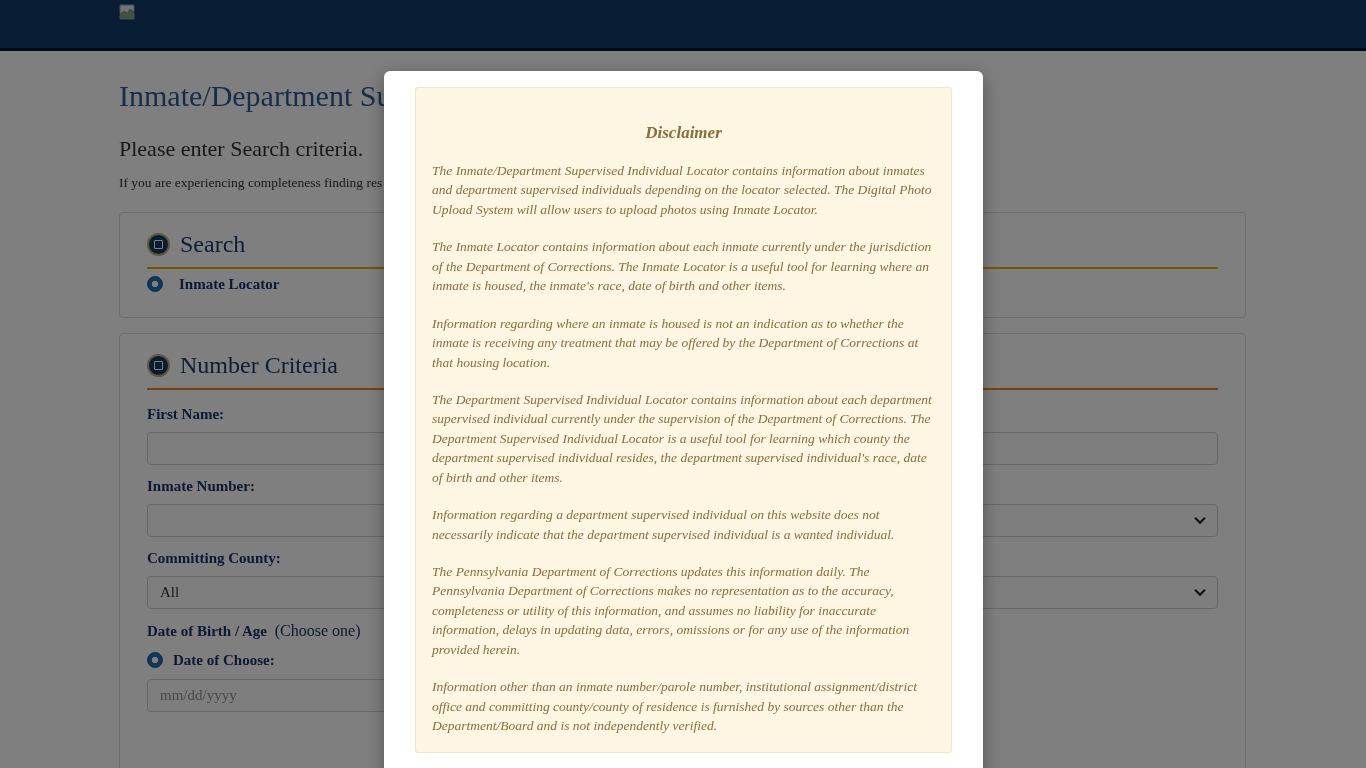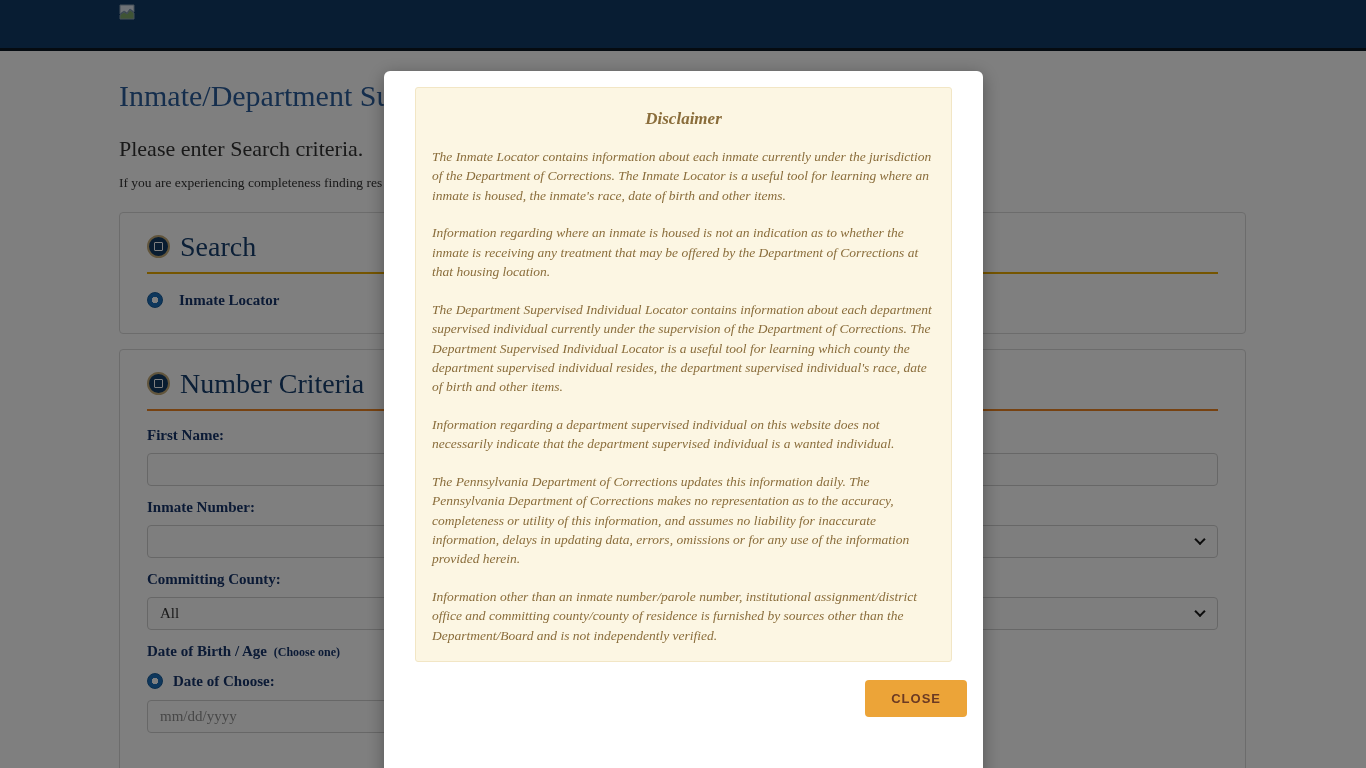--- a/index.html
+++ b/index.html
@@ -71,21 +71,21 @@
     display: flex; align-items: center; justify-content: center;
     flex: 0 0 auto;
   }
   .tofu {
     width: 9px; height: 9px;
     border: 1.5px solid #ffffff;
     border-radius: 1px;
     display: block;
   }
   .sec-title {
-    font-size: 28px;
+    font-size: 24px;
     font-weight: normal;
     color: #173f6e;
   }
   .rule { height: 2px; margin-top: 9px; border: none; }
   .rule-gold { background: #eaaa00; }
   .rule-orange { background: #ef8522; }
 
   
   .radio-row {
     display: flex;
@@ -117,22 +117,22 @@
   .field { margin-bottom: 13px; }
   .flabel {
     display: block;
     min-height: 19px;
     margin-bottom: 7px;
     font-size: 15px;
     font-weight: bold;
     color: #17356b;
   }
   .flabel .hint {
-    font-size: 12px;
-    font-weight: bold;
+    font-size: 16px;
+    font-weight: normal;
   }
   .tinput {
     width: 100%;
     height: 33px;
     border: 1px solid #cfcfcf;
     border-radius: 4px;
     background: #fdfdfd;
     font-family: "Liberation Serif", serif;
     font-size: 15px;
     color: #333;
@@ -192,21 +192,21 @@
     border: 1px solid #f2e6c5;
     border-radius: 3px;
     padding: 11px 16px 16px;
     color: #8a6d3b;
     font-style: italic;
   }
   .disclaimer-title {
     text-align: center;
     font-size: 17px;
     font-weight: bold;
-    margin-top: 10px;
+    margin-top: 24px;
   }
   .disclaimer-panel p {
     font-size: 13.5px;
     line-height: 1.44;
     margin-top: 18px;
   }
   .modal-footer {
     margin: 18px 16px 0;
     text-align: right;
   }
@@ -242,21 +242,21 @@
   <p class="page-note">If you are experiencing completeness finding res</p>
 
   <section class="card card-search">
     <div class="sec-head">
       <span class="sec-circle">
           <span class="tofu"></span>
         </span>
       <span class="sec-title">Search</span>
     </div>
     <hr class="rule rule-gold">
-    <div class="radio-row" style="margin-top:18px;gap:16px;">
+    <div class="radio-row" style="margin-top:7px;gap:16px;">
       <span class="radio"></span>
       <span class="radio-label">Inmate Locator</span>
     </div>
   </section>
 
   <section class="card card-criteria">
     <div class="sec-head">
       <span class="sec-circle">
           <span class="tofu"></span>
         </span>
@@ -324,20 +324,21 @@
       </div>
     </div>
   </section>
 </main>
 
 <div class="overlay"></div>
 
 <div class="modal">
   <div class="disclaimer-panel">
     <div class="disclaimer-title">Disclaimer</div>
+    <p>The Inmate/Department Supervised Individual Locator contains information about inmates and department supervised individuals depending on the locator selected. The Digital Photo Upload System will allow users to upload photos using Inmate Locator.</p>
     <p>The Inmate Locator contains information about each inmate currently under the jurisdiction of the Department of Corrections. The Inmate Locator is a useful tool for learning where an inmate is housed, the inmate's race, date of birth and other items.</p>
     <p>Information regarding where an inmate is housed is not an indication as to whether the inmate is receiving any treatment that may be offered by the Department of Corrections at that housing location.</p>
     <p>The Department Supervised Individual Locator contains information about each department supervised individual currently under the supervision of the Department of Corrections. The Department Supervised Individual Locator is a useful tool for learning which county the department supervised individual resides, the department supervised individual's race, date of birth and other items.</p>
     <p>Information regarding a department supervised individual on this website does not necessarily indicate that the department supervised individual is a wanted individual.</p>
     <p>The Pennsylvania Department of Corrections updates this information daily. The Pennsylvania Department of Corrections makes no representation as to the accuracy, completeness or utility of this information, and assumes no liability for inaccurate information, delays in updating data, errors, omissions or for any use of the information provided herein.</p>
     <p>Information other than an inmate number/parole number, institutional assignment/district office and committing county/county of residence is furnished by sources other than the Department/Board and is not independently verified.</p>
   </div>
   <div class="modal-footer">
     <button class="close-btn">CLOSE</button>
   </div>

